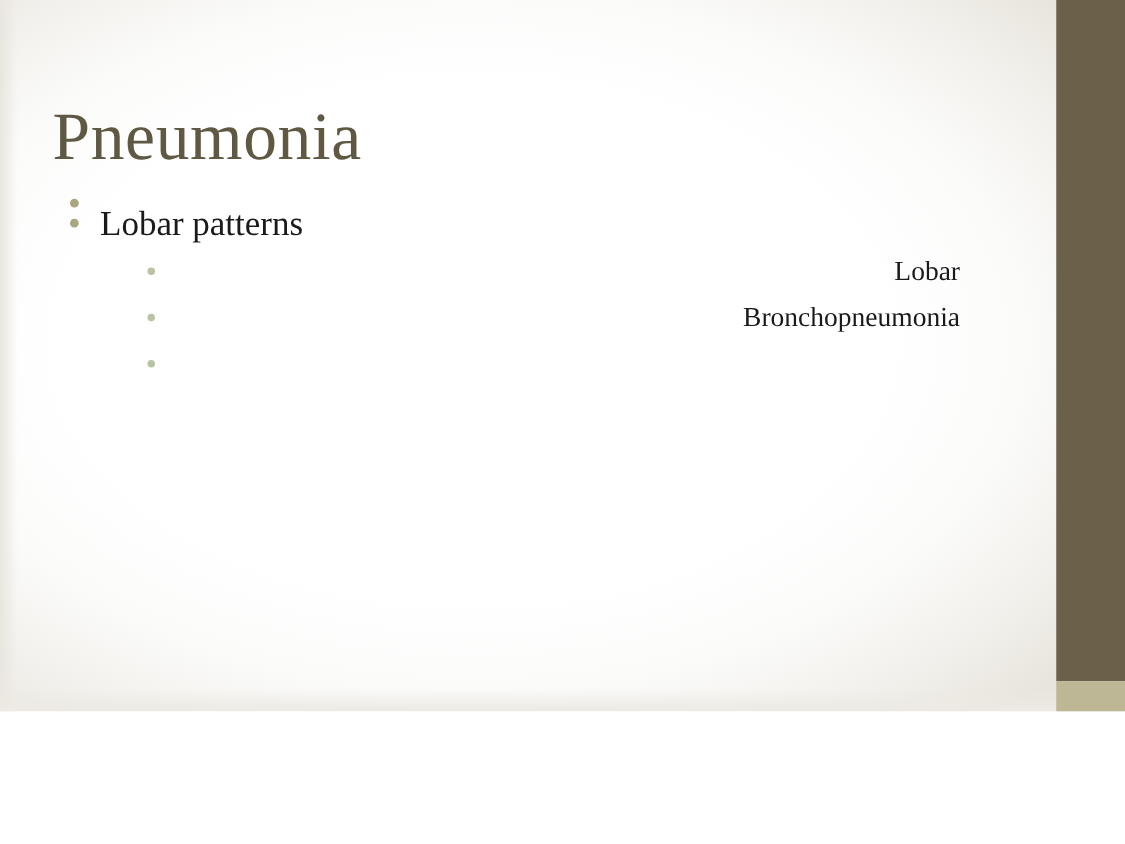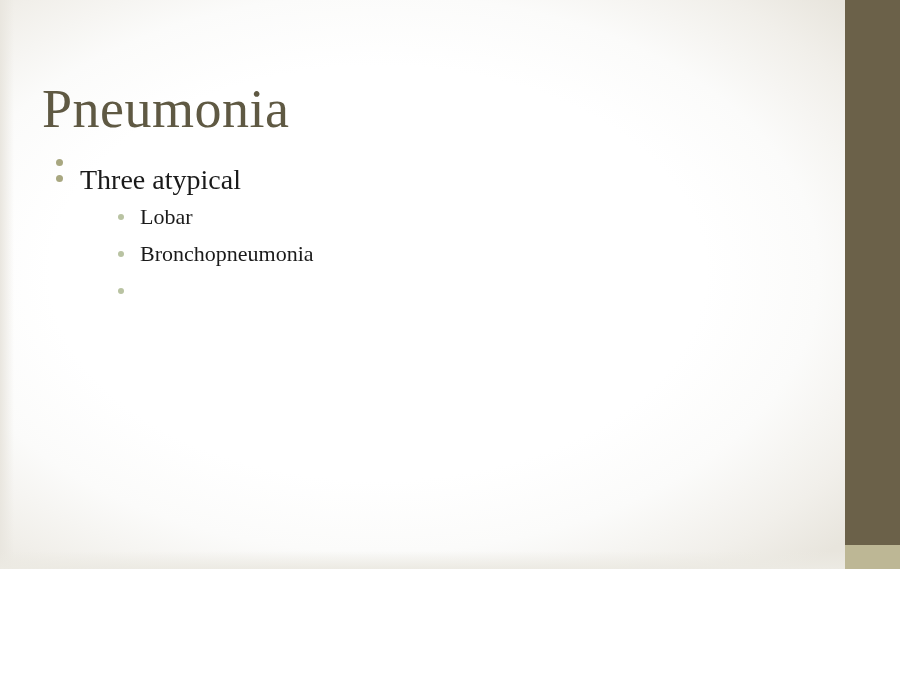--- a/index.html
+++ b/index.html
@@ -99,20 +99,21 @@
     top: 9px;
     width: 7px;
     height: 7px;
     border-radius: 50%;
     background: #a8a780;
   }
   .sub-list {
     list-style: none;
     margin: 12px 0 0 0;
     padding: 0;
+    text-align: right;
   }
   .lvl2 {
     position: relative;
     font-size: 22px;
     color: #1a1a1a;
     line-height: 1.0;
     padding-left: 60px;
     margin-bottom: 15px;
     font-family: "Liberation Serif", serif;
   }
@@ -147,21 +148,21 @@
   <div class="right-bar-bottom"></div>
 
   <h1 class="title">Pneumonia</h1>
 
   <ul class="body-list">
     <li class="lvl1">
       <span class="bullet"></span>
     </li>
     <li class="lvl1">
       <span class="bullet"></span>
-      <span>Three atypical</span>
+      <span>Lobar patterns</span>
       <ul class="sub-list">
         <li class="lvl2">
           <span class="bullet"></span>
           <span>Lobar</span>
         </li>
         <li class="lvl2">
           <span class="bullet"></span>
           <span>Bronchopneumonia</span>
         </li>
         <li class="lvl2">

